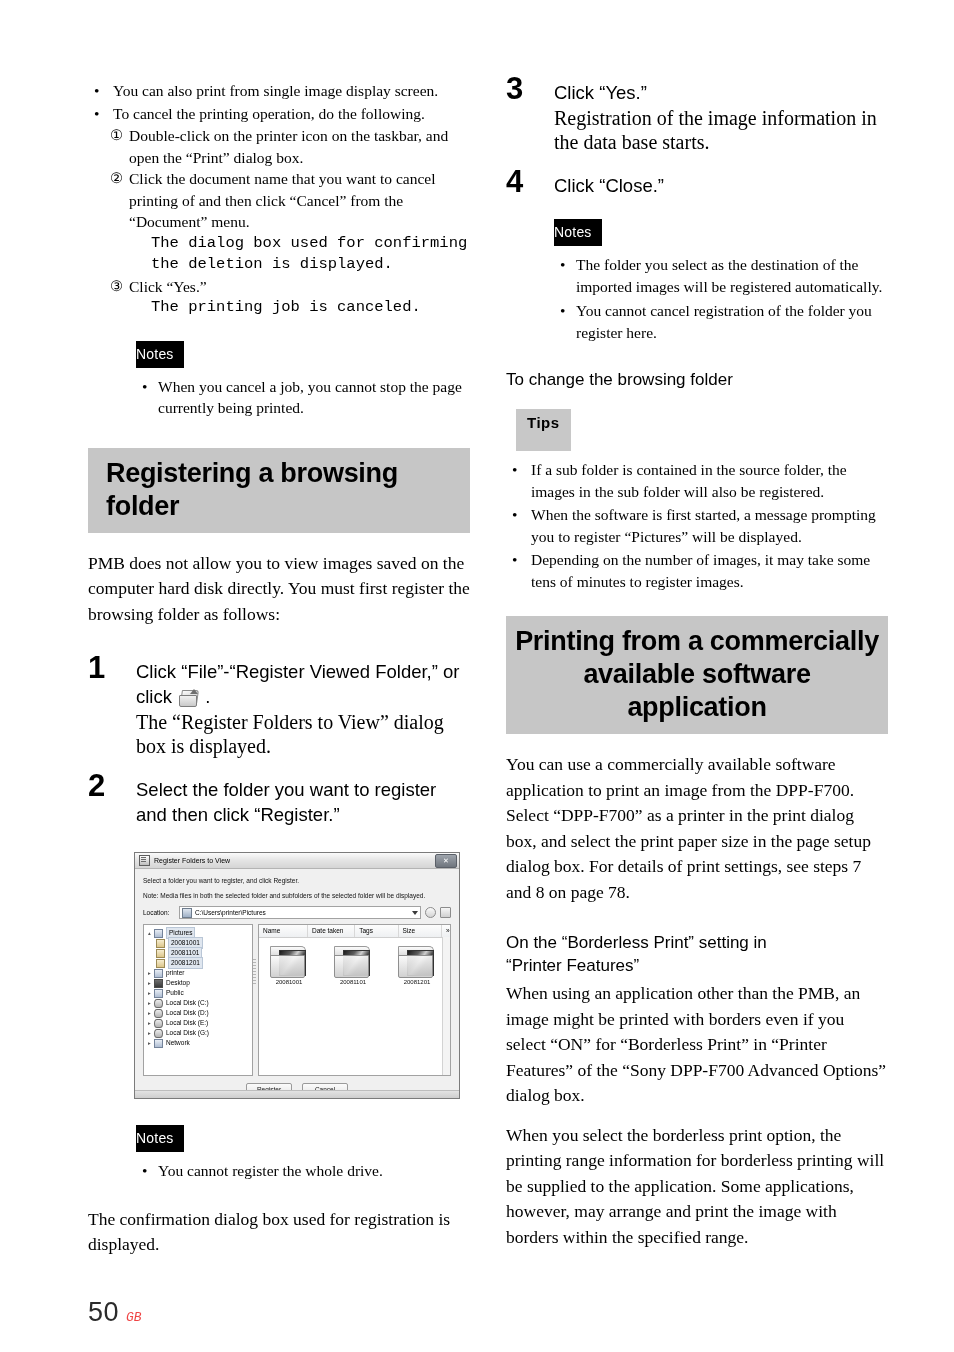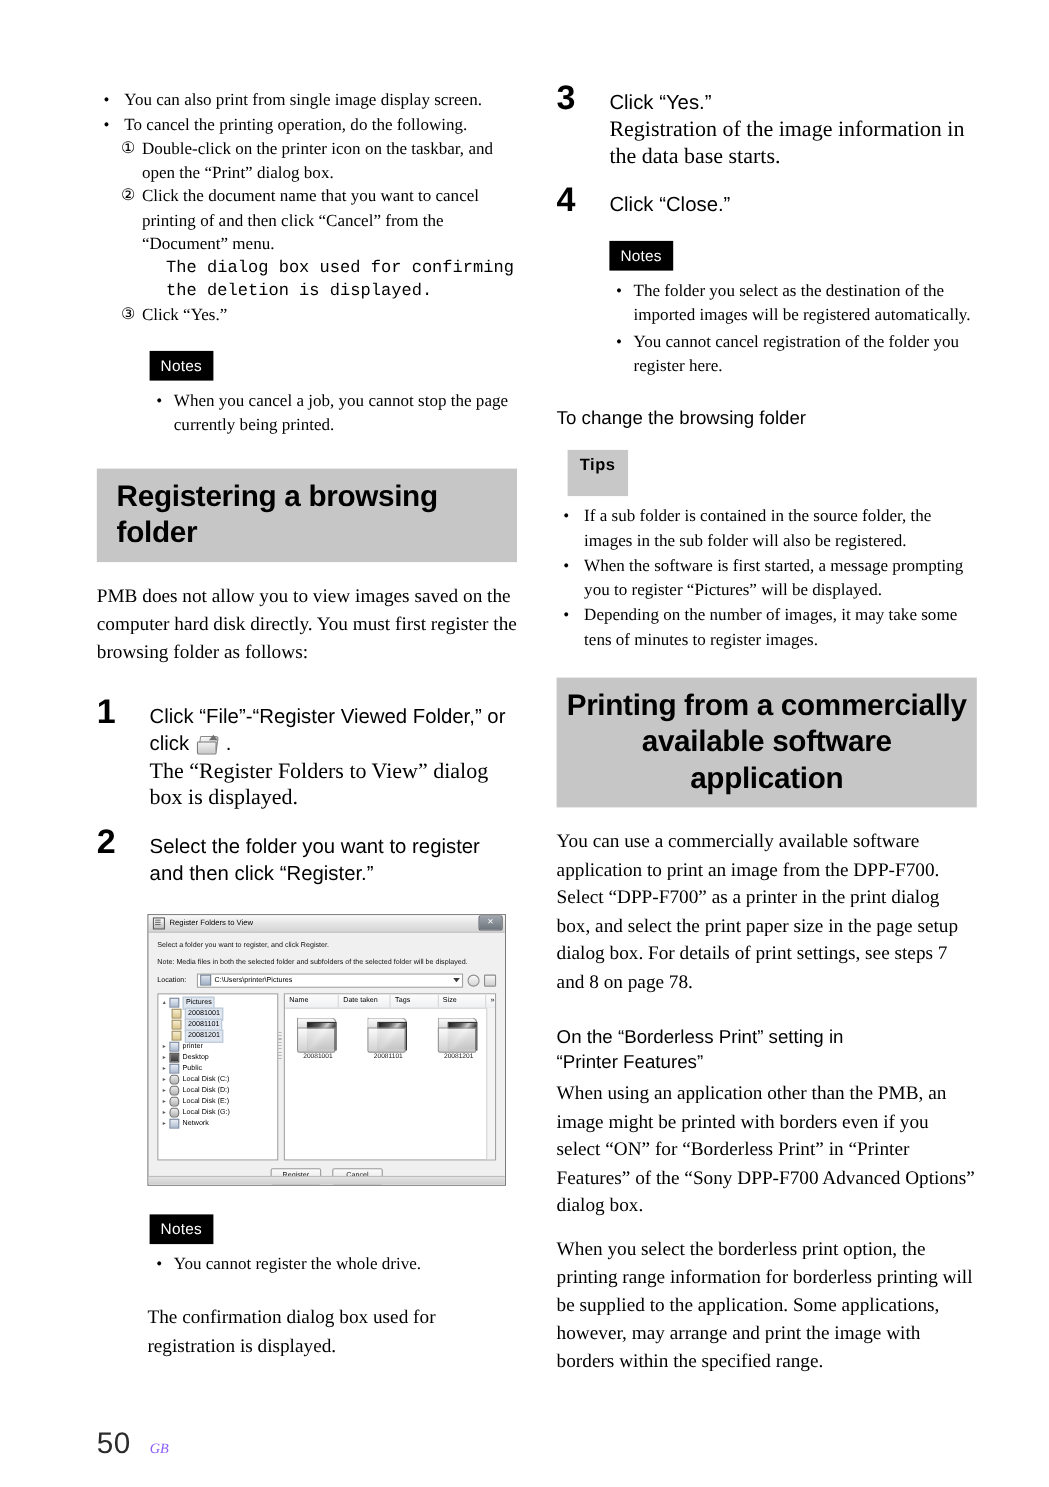--- a/index.html
+++ b/index.html
@@ -85,21 +85,21 @@
   }
 
   
   .badge-notes {
     display: inline-block;
     background: #000;
     color: #fff;
     font-family: "Liberation Sans", sans-serif;
     font-size: 14px;
     line-height: 14px;
-    padding: 6px 10px 7px 10px;
+    padding: 6px 10px 7px 0;
     letter-spacing: 0.2px;
   }
   .badge-tips {
     display: inline-block;
     background: #c8c8c8;
     color: #000;
     font-family: "Liberation Sans", sans-serif;
     font-weight: bold;
     font-size: 15px;
     line-height: 15px;
@@ -497,25 +497,25 @@
     align-items: baseline;
   }
   .footer .pg {
     font-family: "Liberation Sans", sans-serif;
     font-size: 27px;
     line-height: 27px;
     color: #2b2b2b;
     letter-spacing: 0.5px;
   }
   .footer .gb {
-    font-family: Liberation Serif, serif;
+    font-family: Liberation Mono, monospace;
     font-style: italic;
     font-size: 13px;
-    margin-left: 17px;
-    color: #8b5cf6;
+    margin-left: 7px;
+    color: #ef4444;
   }
 
   .sp8  { height: 8px; }
   .sp12 { height: 12px; }
   .sp14 { height: 14px; }
   .sp18 { height: 18px; }
   .sp22 { height: 22px; }
   .sp26 { height: 26px; }
 </style>
 </head>
@@ -543,20 +543,21 @@
       </li>
       <li>
         <span class="cnum">②</span>
         <span>Click the document name that you want to cancel printing of and then click “Cancel” from the “Document” menu.</span>
       </li>
       <div class="sub-note" style="margin-left:22px;">The dialog box used for confirming the deletion is displayed.</div>
       <li>
         <span class="cnum">③</span>
         <span>Click “Yes.”</span>
       </li>
+      <div class="sub-note" style="margin-left:22px;">The printing job is canceled.</div>
     </ol>
 
     <div class="sp22"></div>
 
     <div class="notes-block">
       <span class="badge-notes">Notes</span>
       <div class="sp8"></div>
       <ul class="bullets">
         <li>
           <span class="dot">•</span>
@@ -741,21 +742,21 @@
       <ul class="bullets">
         <li>
           <span class="dot">•</span>
           <span>You cannot register the whole drive.</span>
         </li>
       </ul>
     </div>
 
     <div class="sp22"></div>
 
-    <p class="body" style="margin-left:46px;">The confirmation dialog box used for registration is displayed.</p>
+    <p class="body" style="">The confirmation dialog box used for registration is displayed.</p>
   </div>
 
   <div class="col col-right">
 
     <div class="step">
       <div class="num">3</div>
       <div class="title">Click “Yes.”</div>
       <div class="desc">Registration of the image information in the data base starts.</div>
     </div>
 

